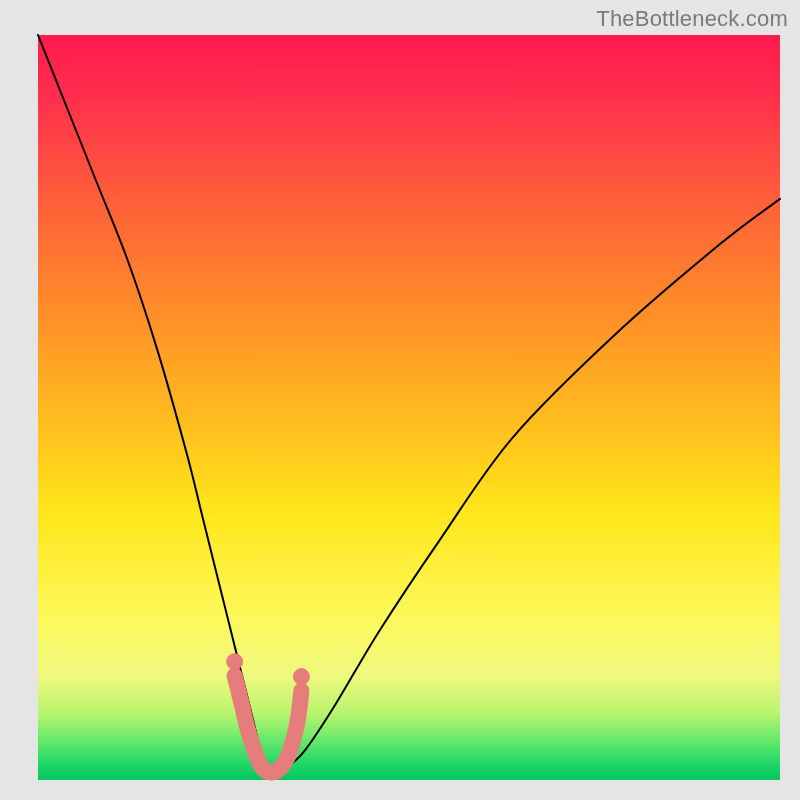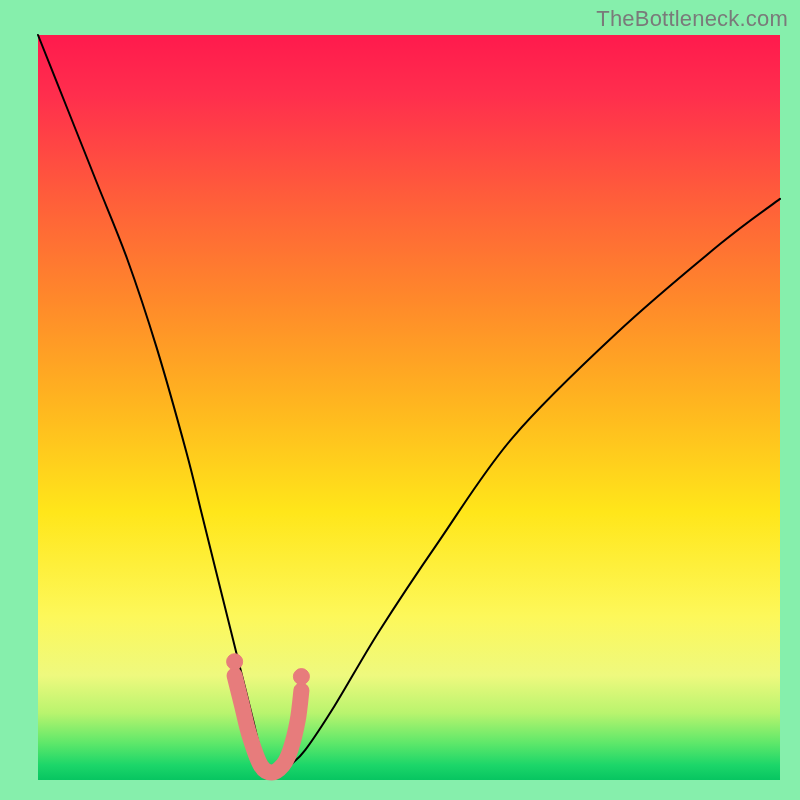--- a/index.html
+++ b/index.html
@@ -8,21 +8,21 @@
     width: 800px;
     height: 800px;
     background: #000;
     overflow: hidden;
     font-family: Arial, Helvetica, sans-serif;
   }
   .canvas {
     position: relative;
     width: 800px;
     height: 800px;
-    background: #86efac;
+    background: #e5e5e5;
   }
   .plot-area {
     position: absolute;
     
     left: 38px;
     top: 35px;
     width: 742px;   
     height: 745px;  
     
     background: linear-gradient(

